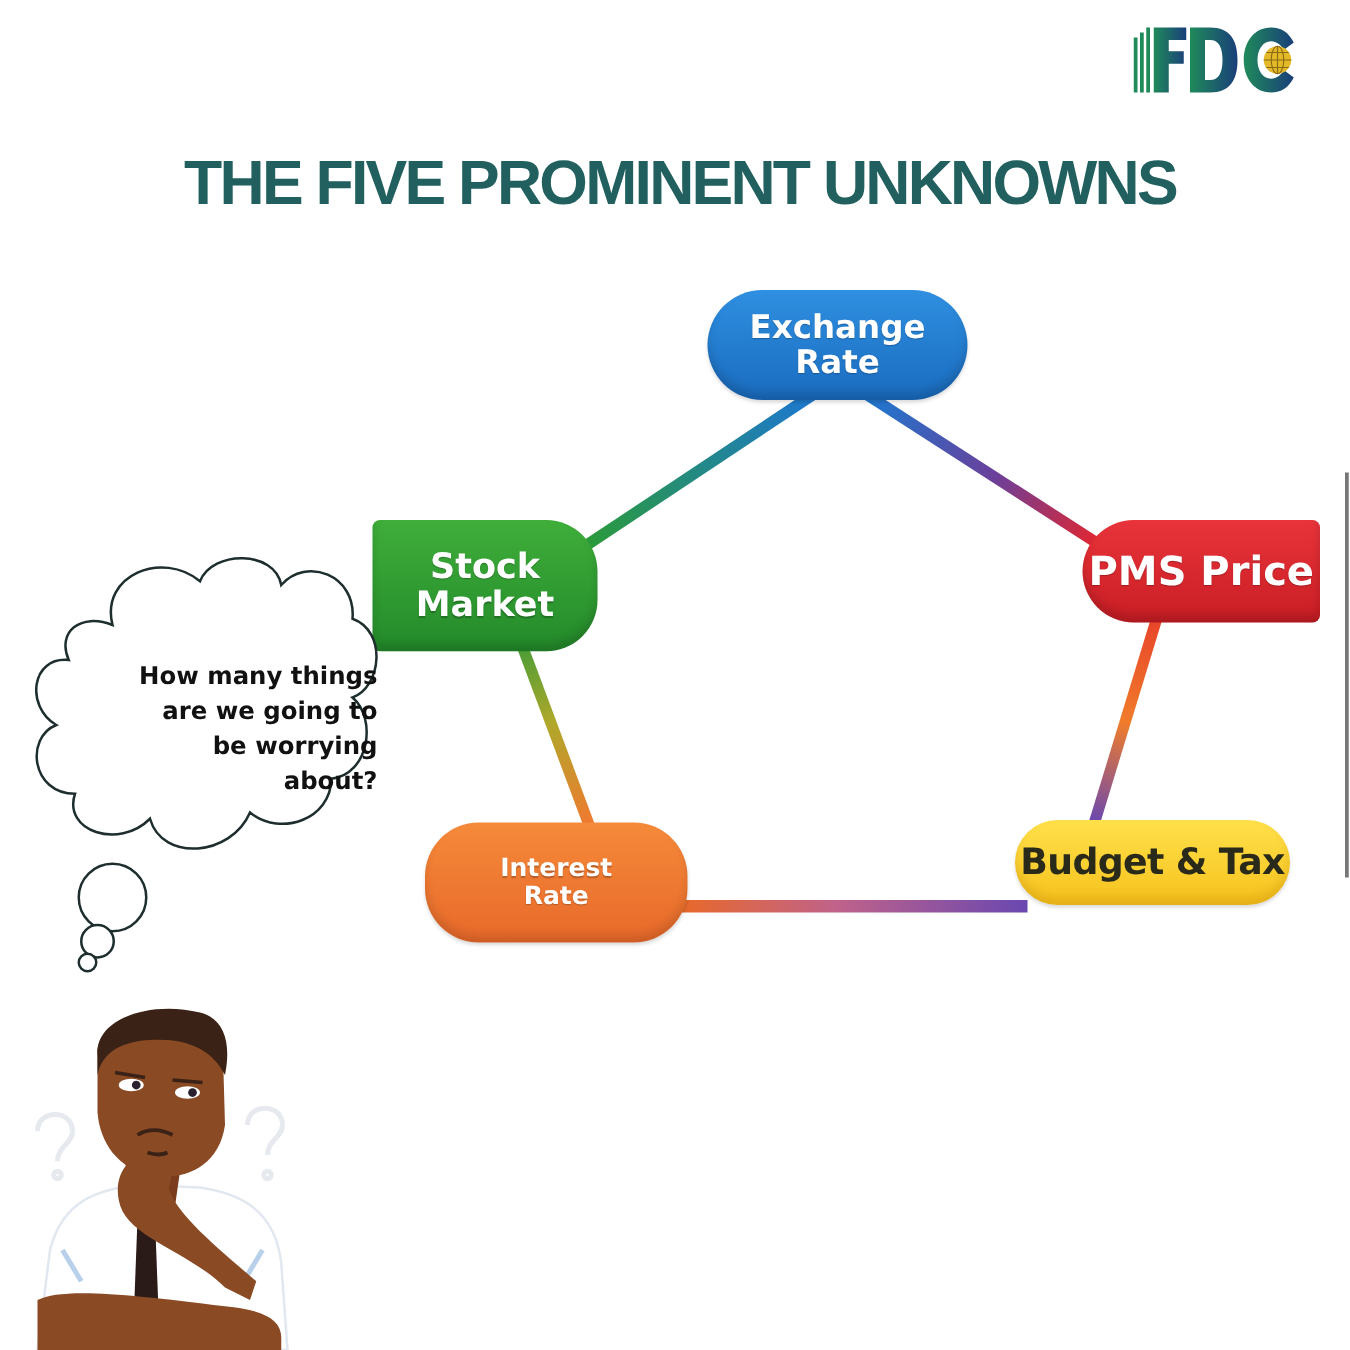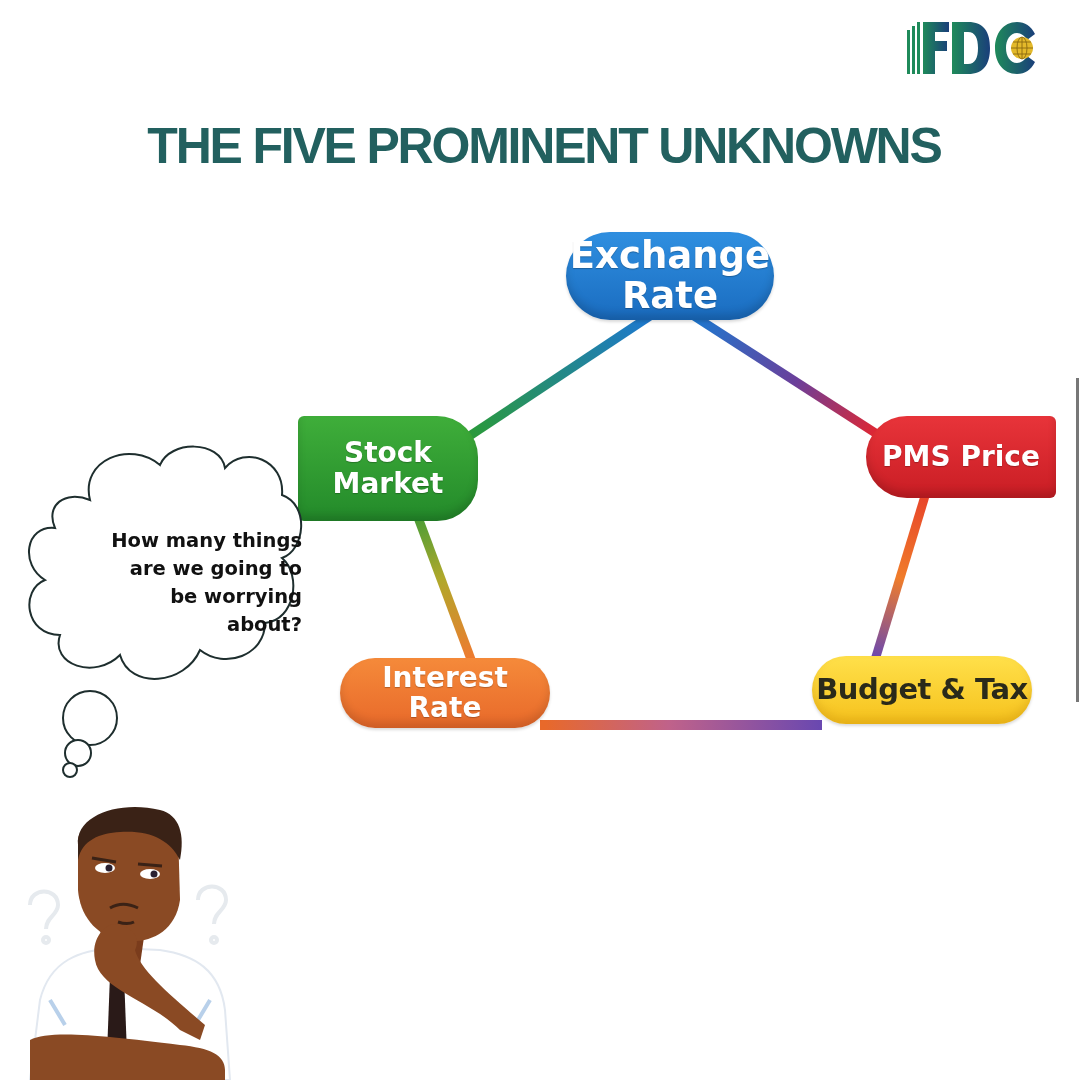--- a/index.html
+++ b/index.html
@@ -5,27 +5,27 @@
     html, body { margin:0; padding:0; }
     body { width:1080px; height:1080px; background:#ffffff; position:relative; overflow:hidden; font-family:"Liberation Sans", sans-serif; }
     .logo { position:absolute; left:905px; top:18px; width:135px; height:60px; }
     .title { position:absolute; left:0; width:1080px; top:117px; text-align:center; margin:0; padding-left:4px;
       font-family:"Liberation Sans", sans-serif; font-weight:bold; font-size:50px; letter-spacing:-2.2px; color:#22605f; }
     .diagram { position:absolute; left:0; top:0; width:1080px; height:1080px; }
     .node { position:absolute; display:flex; align-items:center; justify-content:center; text-align:center;
       font-family:"DejaVu Sans", sans-serif; font-weight:bold; color:#ffffff; line-height:1.08;
       text-shadow:0 1px 1px rgba(0,0,0,0.25); box-sizing:border-box; }
     .node span { white-space:pre-line; }
-    .n-exchange { left:566px; top:232px; width:208px; height:88px; border-radius:44px; font-size:37px;
+    .n-exchange { left:566px; top:232px; width:208px; height:88px; border-radius:44px; font-size:26px;
       background:linear-gradient(#2f8fe0,#1a6cc0); box-shadow:inset 0 -6px 8px rgba(0,0,0,0.15), 0 2px 3px rgba(0,0,0,0.15); }
     .n-stock { left:298px; top:416px; width:180px; height:105px; border-radius:6px 41px 41px 6px; font-size:28px;
       background:linear-gradient(#3fae3a,#238a2a); box-shadow:inset 0 -6px 8px rgba(0,0,0,0.15); }
-    .n-pms { left:866px; top:416px; width:190px; height:82px; border-radius:41px 6px 6px 41px; font-size:28px;
+    .n-pms { left:866px; top:416px; width:190px; height:82px; border-radius:41px 6px 6px 41px; font-size:32px;
       background:linear-gradient(#e8343a,#c91d24); box-shadow:inset 0 -6px 8px rgba(0,0,0,0.15); }
-    .n-interest { left:340px; top:658px; width:210px; height:70px; border-radius:43px; font-size:28px;
+    .n-interest { left:340px; top:658px; width:210px; height:96px; border-radius:43px; font-size:20px;
       background:linear-gradient(#f58a3a,#e8692a); box-shadow:inset 0 -6px 8px rgba(0,0,0,0.12), 0 2px 3px rgba(0,0,0,0.15); }
     .n-budget { left:812px; top:656px; width:220px; height:68px; border-radius:44px; font-size:29px; color:#2a2a1a;
       text-shadow:none; letter-spacing:-0.5px;
       background:linear-gradient(#ffe04a,#f6c21d); box-shadow:inset 0 -6px 8px rgba(180,120,0,0.25), 0 2px 3px rgba(0,0,0,0.15); }
     .cloud { position:absolute; left:20px; top:440px; width:290px; height:340px; }
     .cloud-text { position:absolute; left:52px; top:527px; width:250px; text-align:right;
       font-family:"DejaVu Sans", sans-serif; font-weight:bold; font-size:19.5px; line-height:28px; color:#111; }
     .man { position:absolute; left:20px; top:800px; width:240px; height:280px; }
     .edge-bar { position:absolute; left:1076px; top:378px; width:3px; height:324px; background:#777; }
   </style>

